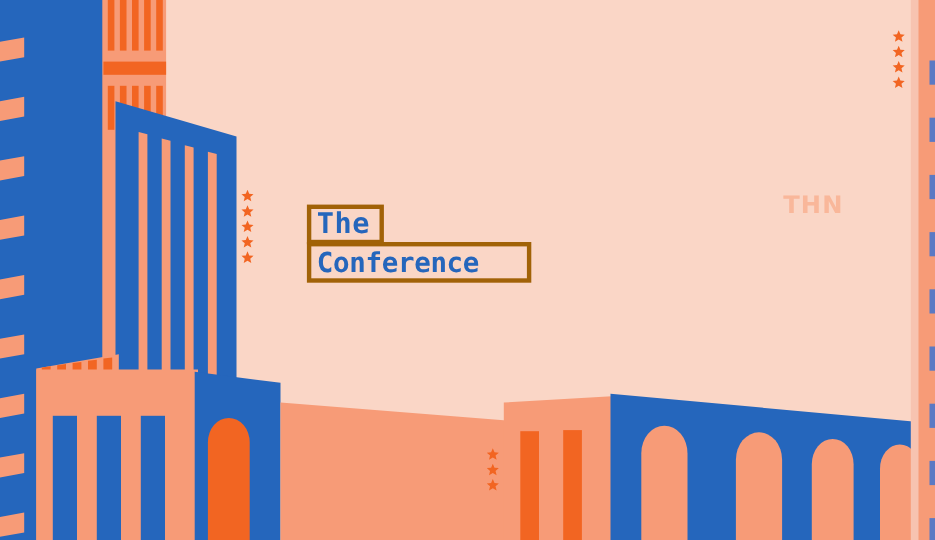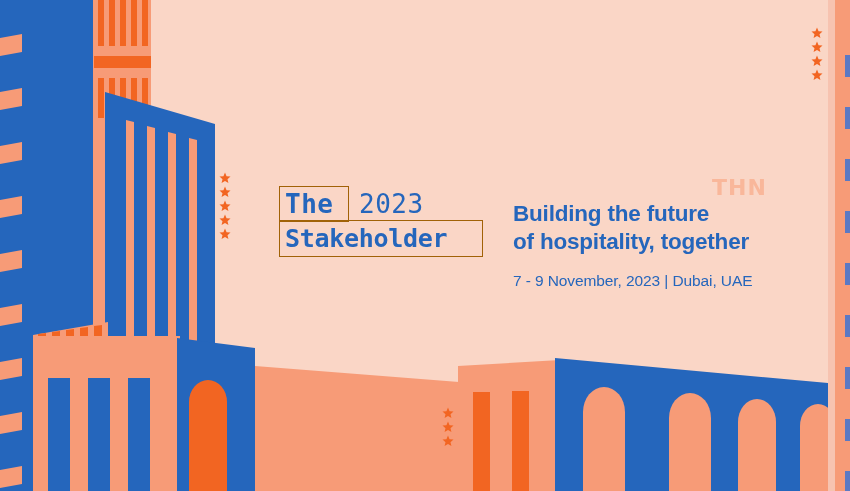--- a/index.html
+++ b/index.html
@@ -39,21 +39,21 @@
   }
   .title-row {
     display: flex;
     align-items: stretch;
     box-sizing: border-box;
   }
   .title-row.row-one {
     height: 36px;
   }
   .boxed {
-    border: 1px solid #a16207;
+    border: 4px solid #a16207;
     box-sizing: border-box;
     display: flex;
     align-items: center;
     justify-content: flex-start;
   }
   #the-box {
     width: 70px;
     height: 36px;
     padding-left: 5px;
   }
@@ -276,29 +276,23 @@
 
   </svg>
 
   <div class="overlay">
 
     <div id="title-lockup">
       <div class="title-row row-one">
         <div id="the-box" class="boxed">
           <span id="the-word">The</span>
         </div>
-        <span id="year-word">2023</span>
       </div>
       <div id="stakeholder-box" class="boxed">
-        <span id="stakeholder-word">Stakeholder</span>
+        <span id="stakeholder-word">Conference</span>
       </div>
     </div>
 
     <div id="thn-logo">THN</div>
 
-    <div id="right-block">
-      <div class="tagline">Building the future</div>
-      <div class="tagline">of hospitality, together</div>
-      <div id="date-line">7 - 9 November, 2023 | Dubai, UAE</div>
-    </div>
 
   </div>
 </div>
 
 </body></html>

